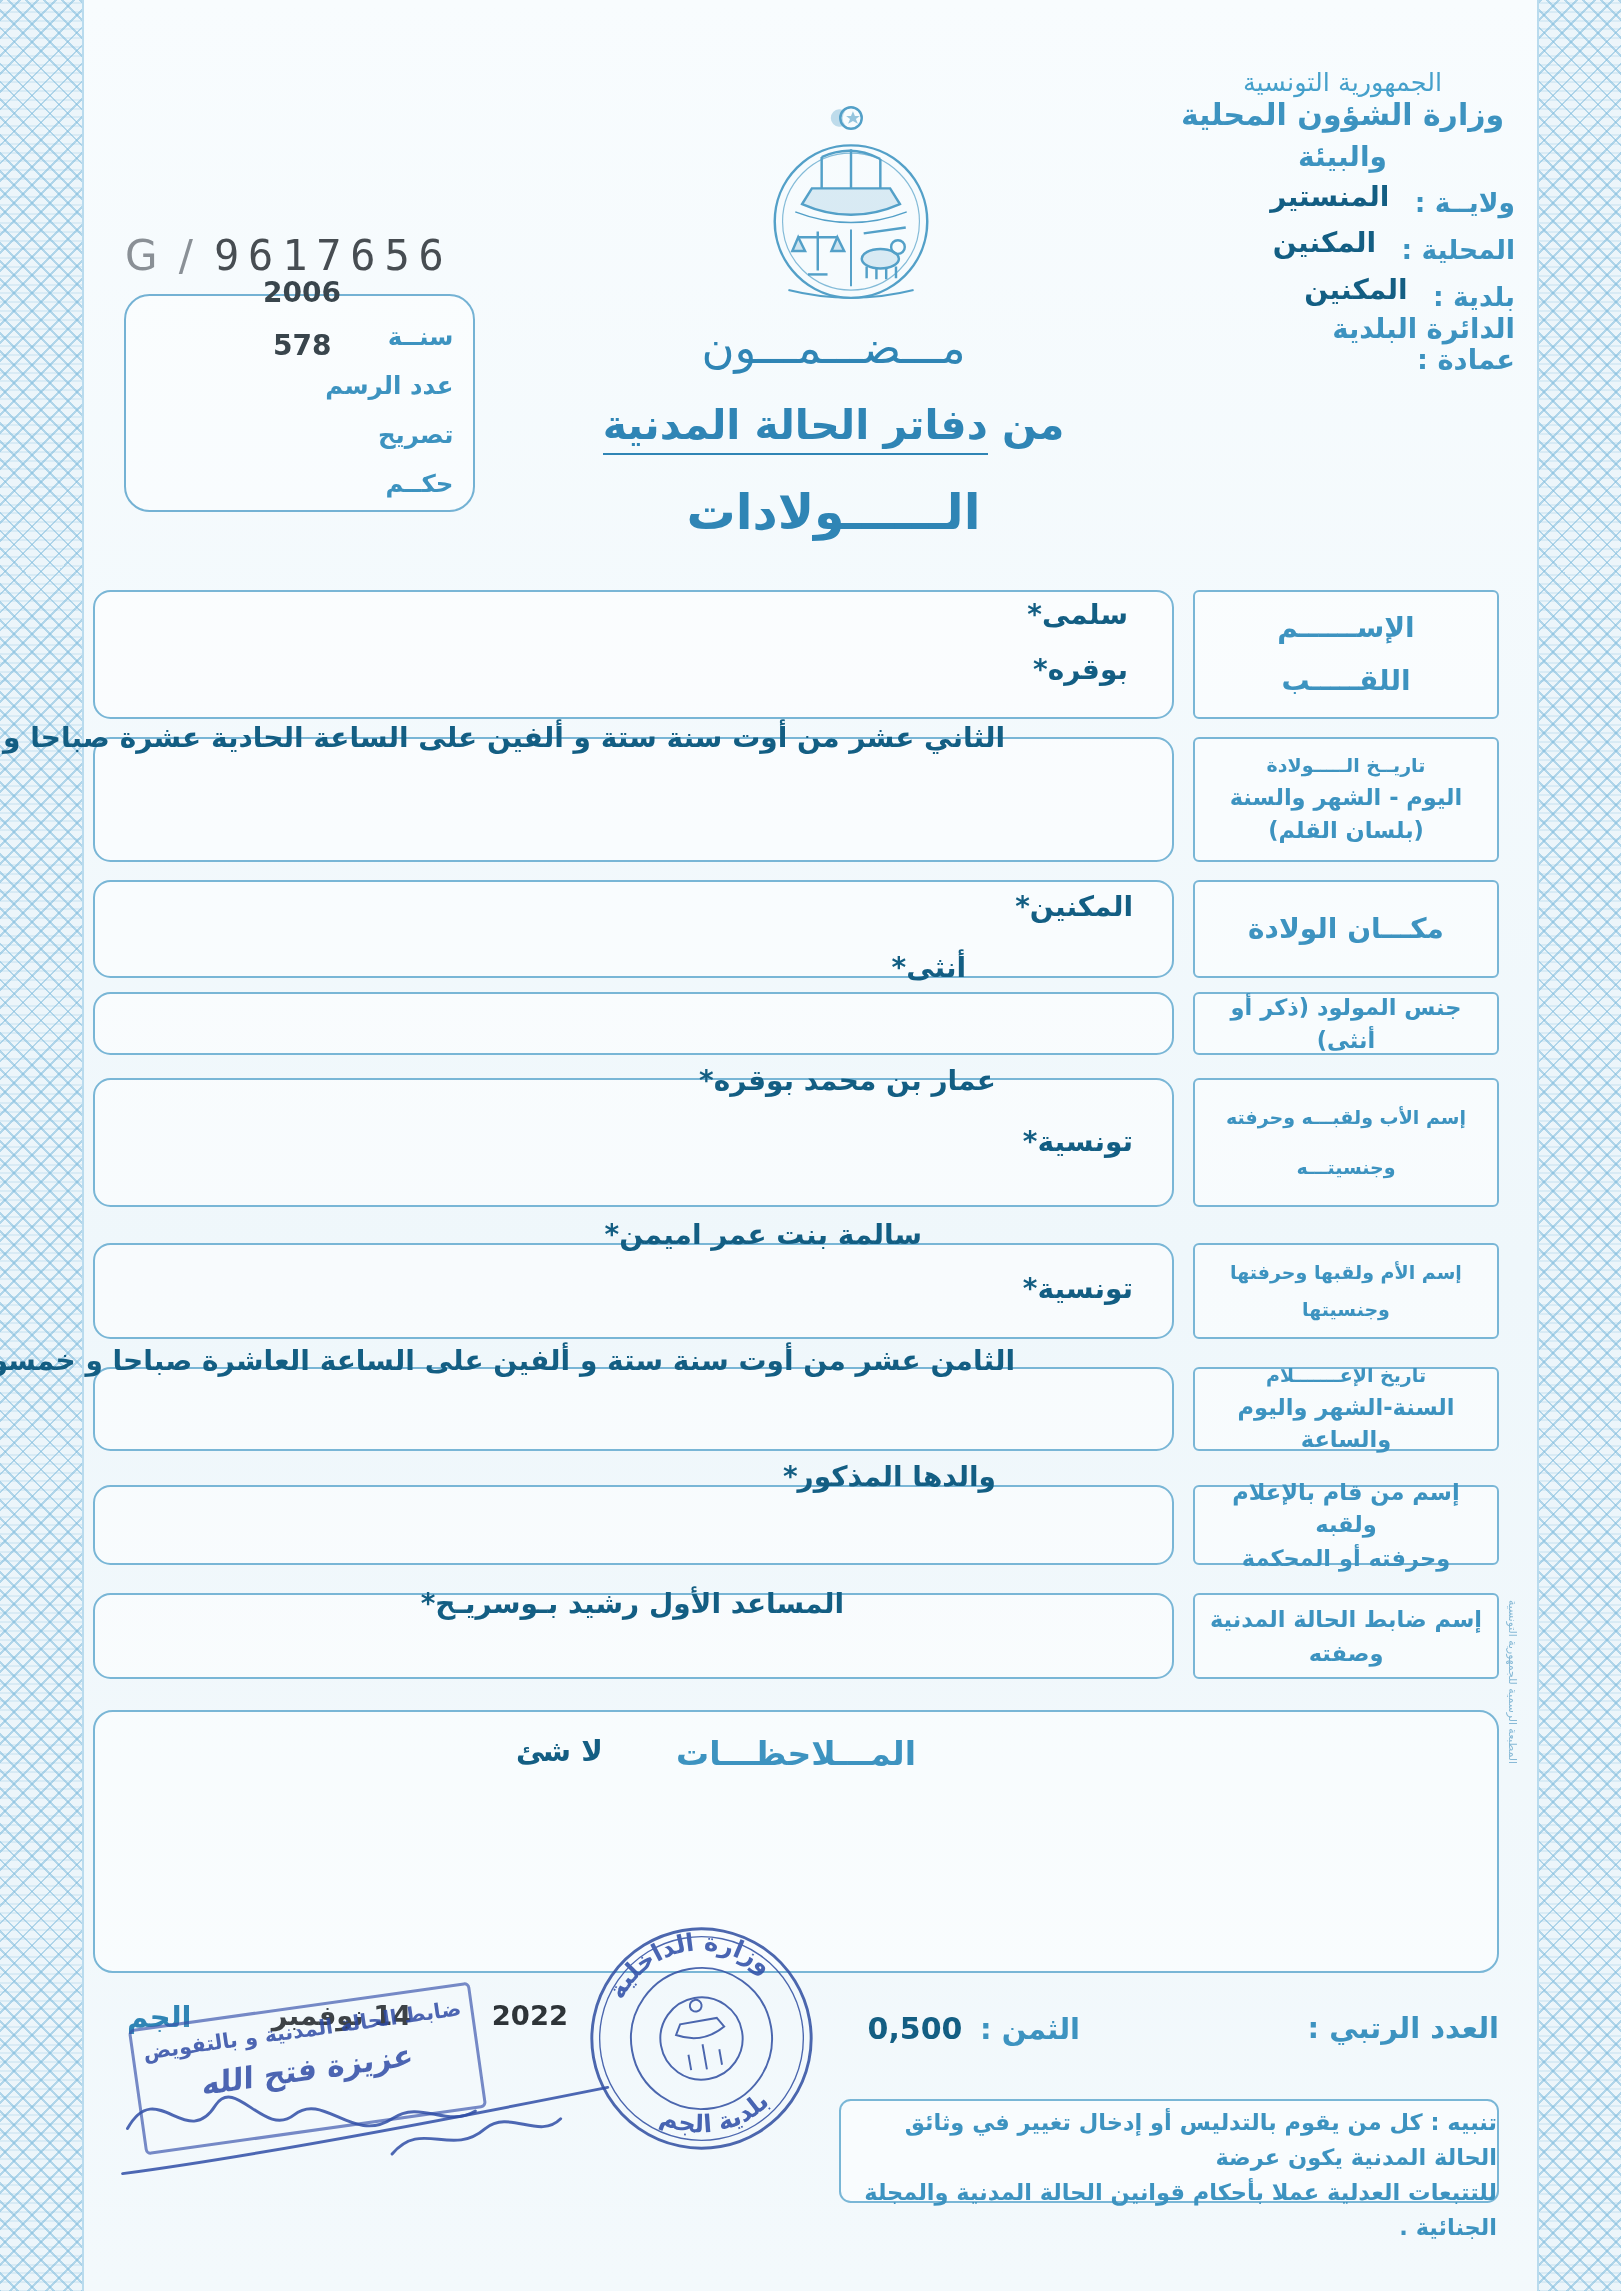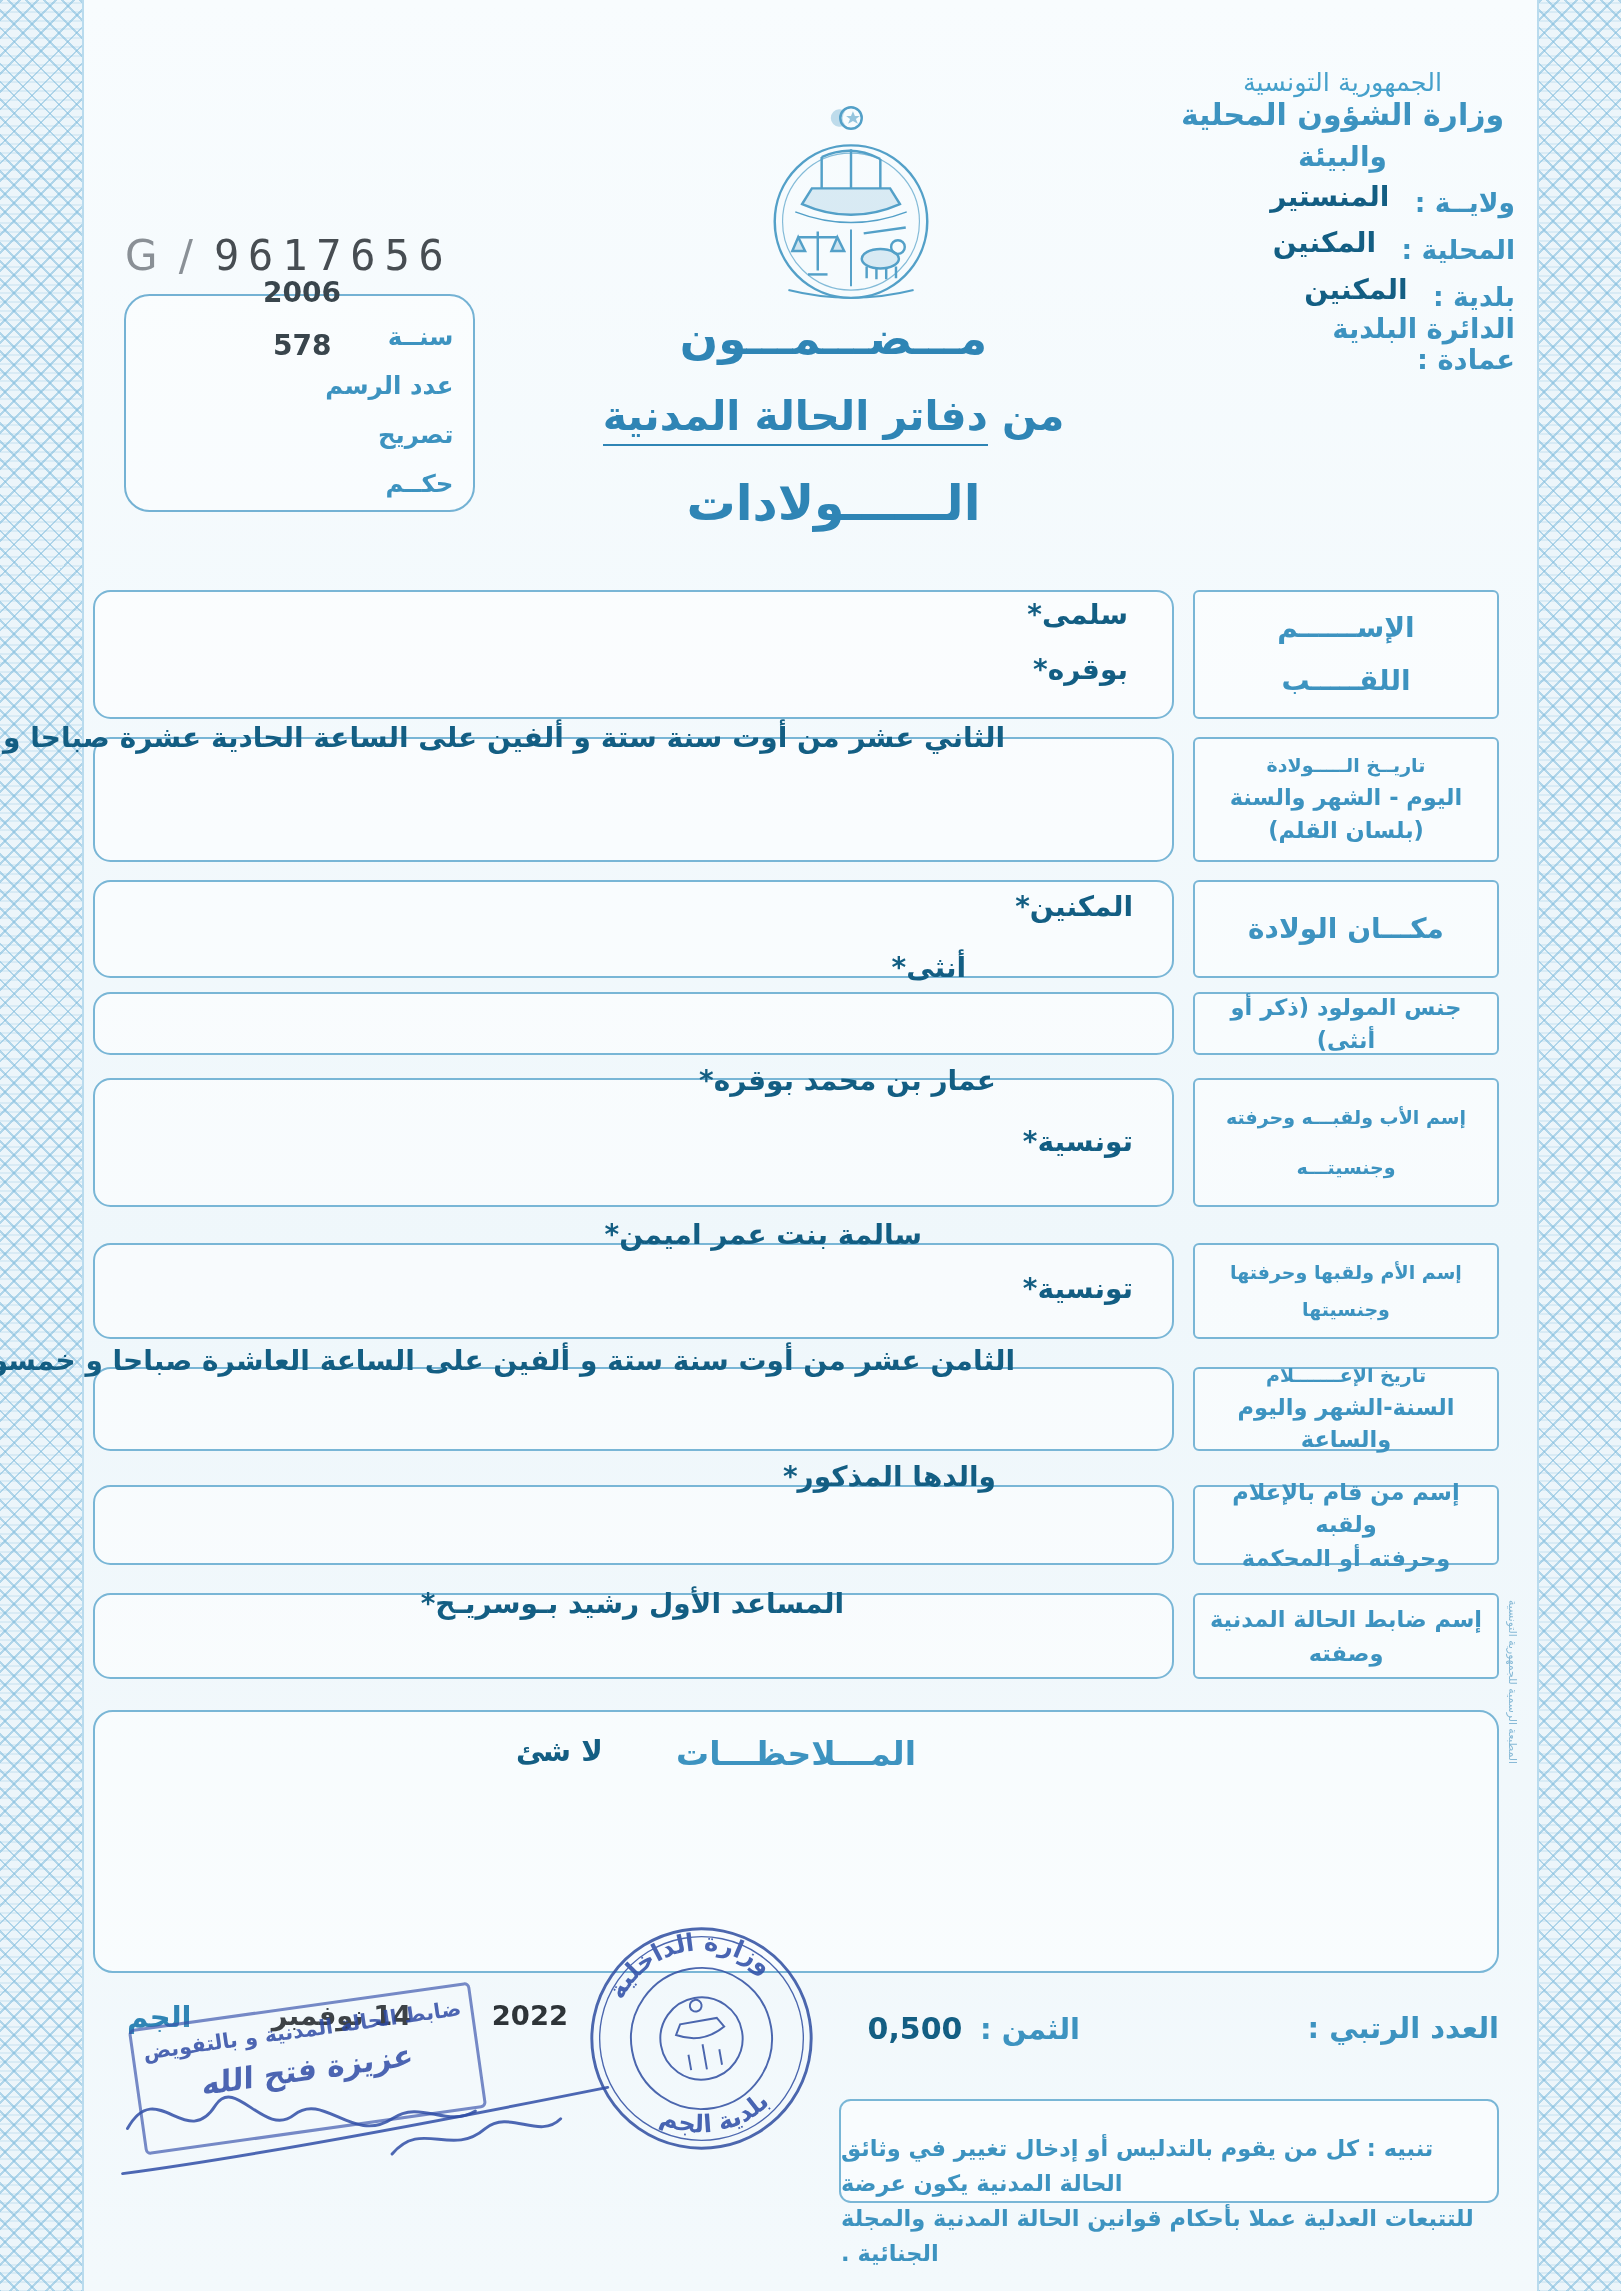--- a/index.html
+++ b/index.html
@@ -41,21 +41,21 @@
   .ministry2 { margin-top:7.8px; font-size:28px; }
   .hdr-row { margin-top:13.7px; font-size:26.5px; font-weight:bold; display:flex; align-items:baseline; gap:25.5px; }
   .hdr-row .ink { position:relative; top:-6.9px; font-size:28px; }
   .hdr-single { font-size:27.4px; font-weight:bold; }
 
   
   .emblem { position:absolute; left:763px; top:102px; width:176px; height:206px; }
 
   
   .title-block { position:absolute; left:461px; top:312px; width:745px; text-align:center; }
-  .t1 { font-size:45px; font-weight:bold; color:#2f85b5; }
+  .t1 { font-size:45px; font-weight:normal; color:#2f85b5;margin-top:9px; }
   .t2 { margin-top:27.4px; font-size:41px; font-weight:bold; color:#2f85b5; }
   .t2 .u { border-bottom:2.9px solid #2f85b5; padding-bottom:3.9px; }
   .t3 { margin-top:35px; font-size:49px; font-weight:bold; color:#2f85b5; }
 
   
   .frow { position:absolute; left:93px; right:122px; }
   .lbox { position:absolute; right:0; top:0; bottom:0; width:306px;
     border:2px solid #79b6d6; border-radius:6px; background:rgba(255,255,255,.5);
     display:flex; flex-direction:column; justify-content:center; align-items:center;
     text-align:center; font-weight:bold; color:#3d93c0; padding:9.8px 5.9px; gap:1px; }
@@ -82,22 +82,22 @@
     display:flex; gap:17.6px; align-items:baseline; }
   .price .ink { font-size:30px; }
   .issue-date { position:absolute; left:127px; top:2000px; width:441px;
     display:flex; justify-content:space-between; align-items:flex-start;
     font-size:27.4px; font-weight:bold; }
   .issue-date .place { color:#2f85b5; font-size:29px; }
   .issue-date .daymonth, .issue-date .year { color:#2e3438; }
 
   .warning { position:absolute; left:839px; right:122px; top:2099px; height:104px;
     border:2px solid #79b6d6; border-radius:11.8px; background:rgba(255,255,255,.5);
-    text-align:left; font-size:22.5px; font-weight:bold; color:#3d93c0;
-    padding-top:30px; line-height:35px; }
+    text-align:right; font-size:22.5px; font-weight:bold; color:#3d93c0;
+    padding-top:4px; line-height:35px; }
 
   
   .round-stamp { position:absolute; left:584px; top:1921px; width:235px; height:235px;
     transform:rotate(-10deg); opacity:.88; z-index:6; }
   .rect-stamp { position:absolute; left:135px; top:2005px; width:345px; height:127px;
     border:3.9px solid rgba(52,80,170,.72); border-radius:5.9px; transform:rotate(-8deg);
     color:rgba(47,75,165,.92); text-align:center; padding-top:9.8px; font-weight:bold;
     opacity:.92; z-index:6; background:rgba(255,255,255,.08); }
   .rect-stamp .l1 { font-size:20.6px; }
   .rect-stamp .l2 { font-size:30px; margin-top:9.8px; transform:skewX(-8deg); }

